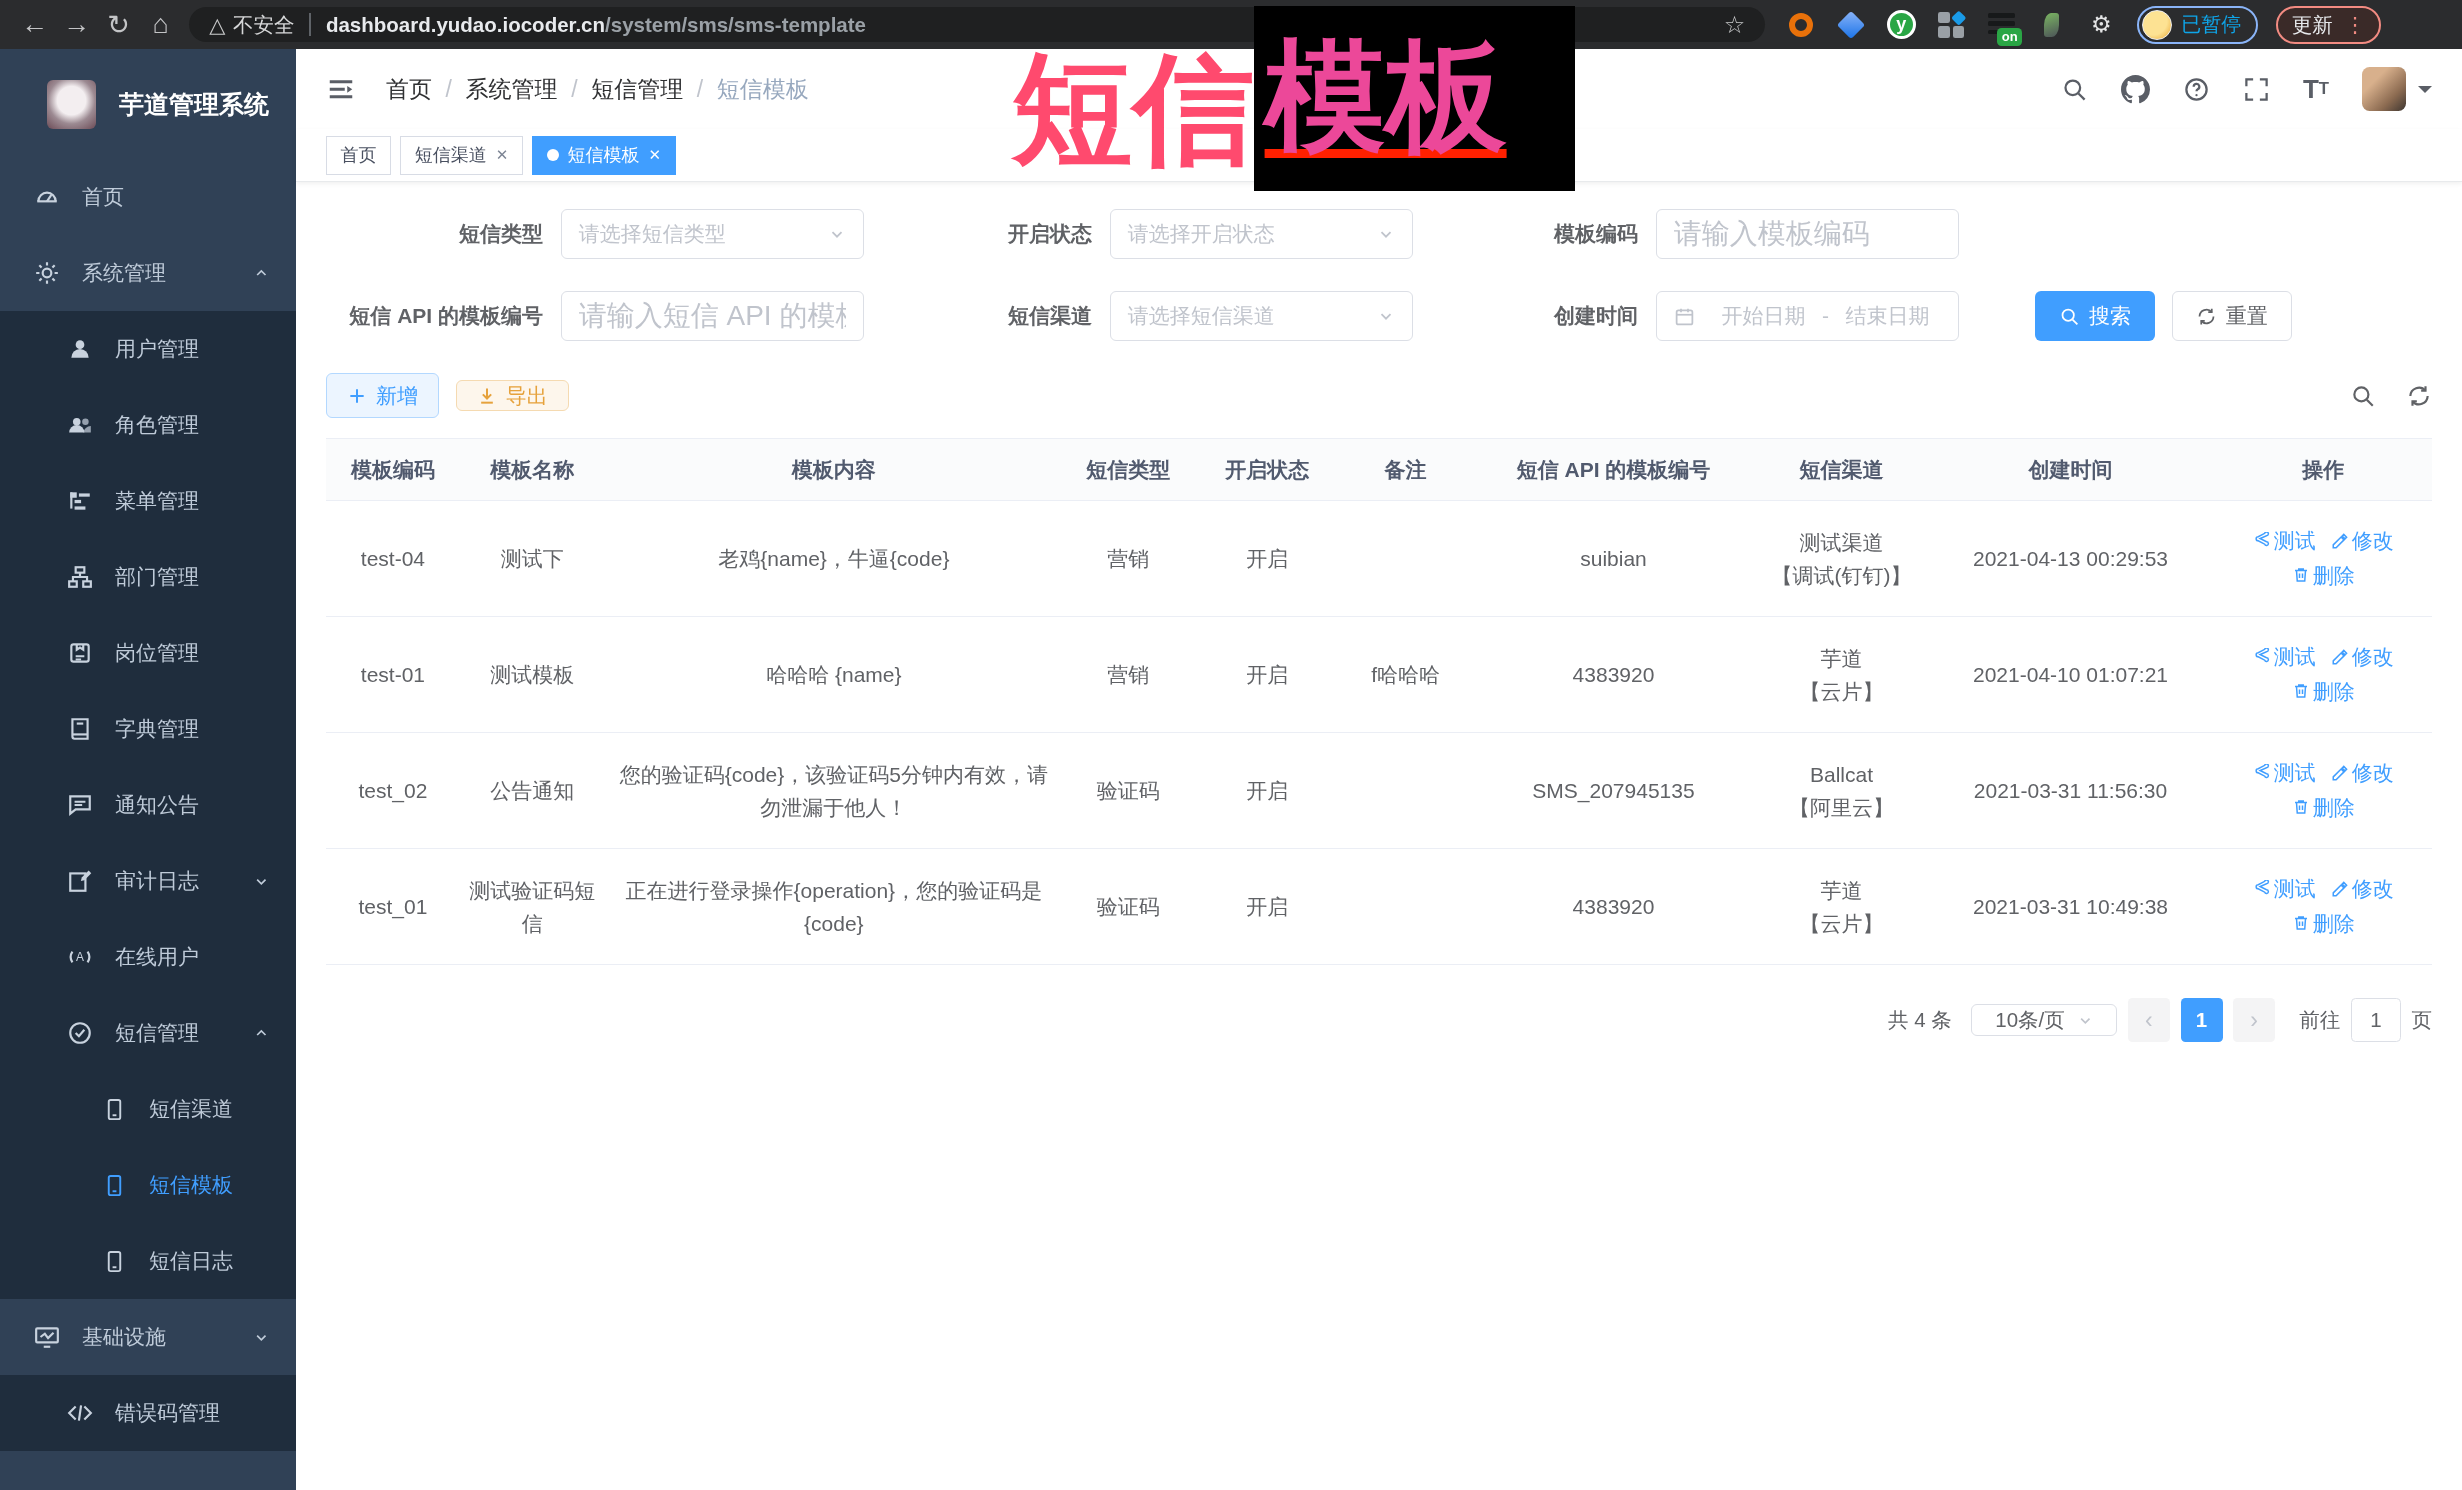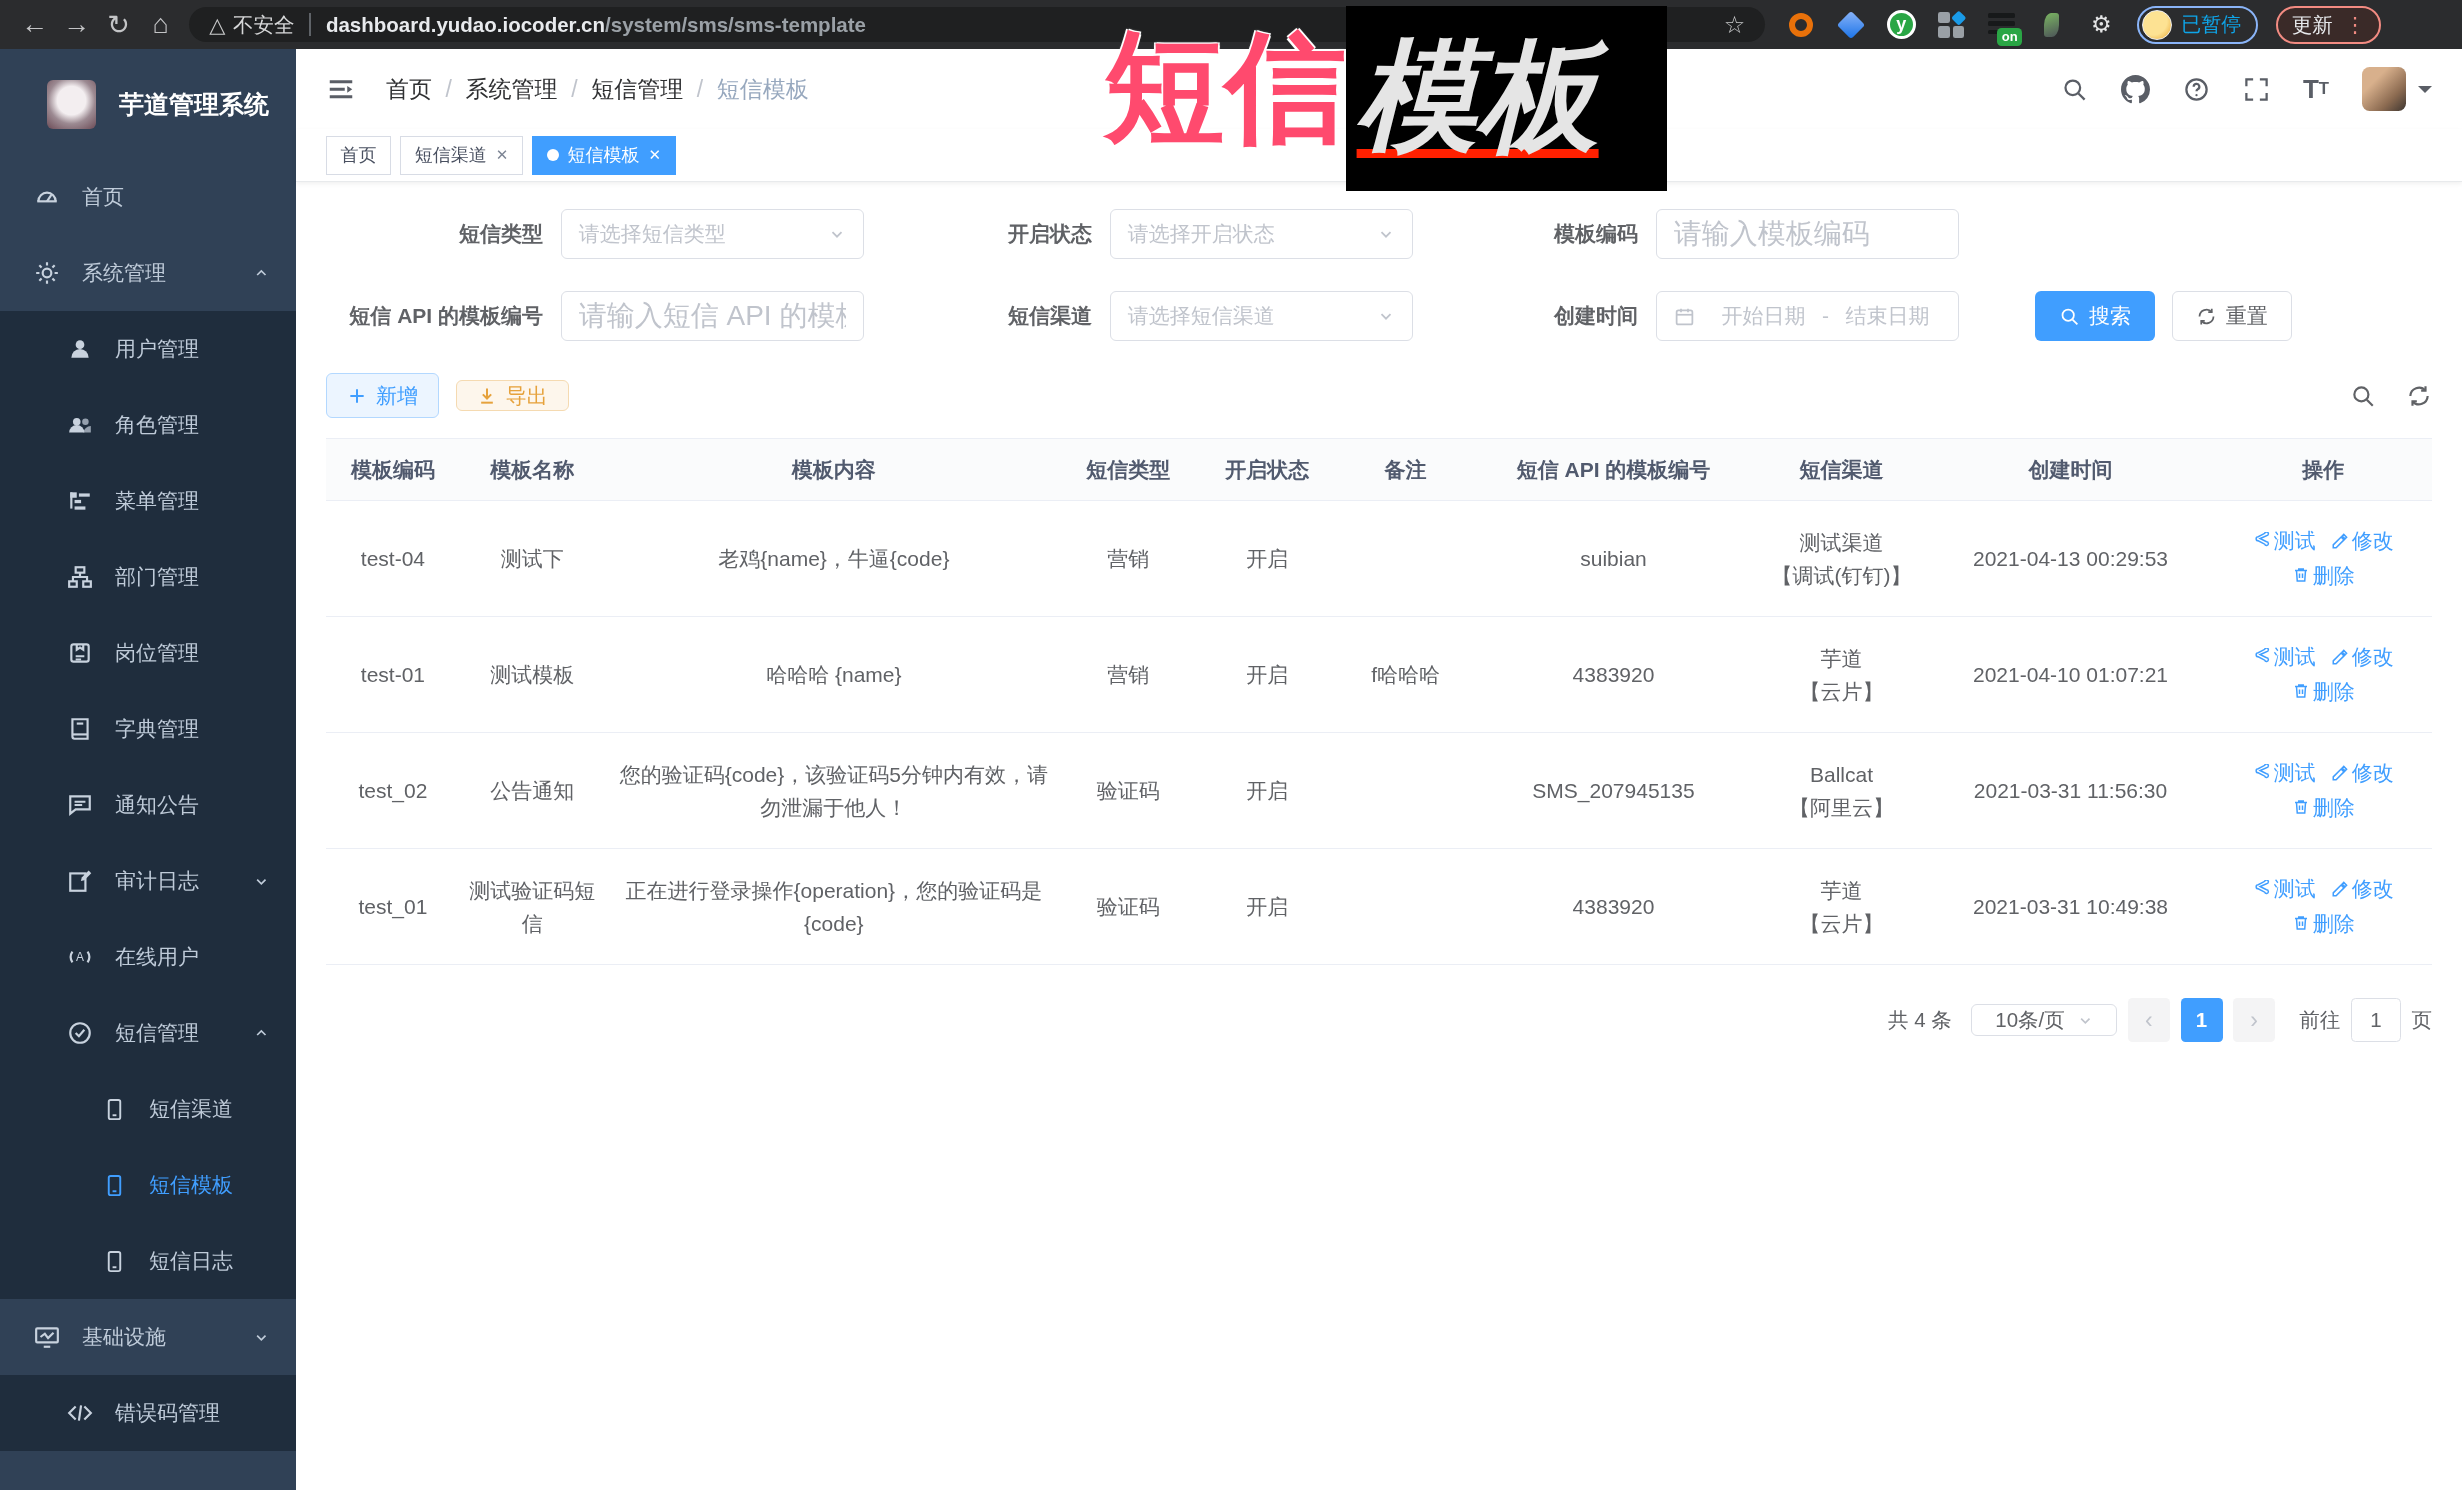--- a/index.html
+++ b/index.html
@@ -126,27 +126,27 @@
   .pg-size .sel-chev { margin-left:0; }
   .pg-btn { width:42px; height:44px; background:#f4f4f5; border-radius:4.5px; display:flex; align-items:center;
     justify-content:center; color:#c0c4cc; font-size:23px; cursor:pointer; }
   .pg-cur { width:42px; height:44px; background:#409eff; color:#fff; border-radius:4.5px; display:flex;
     align-items:center; justify-content:center; font-weight:bold; cursor:pointer; }
   .pg-goto { margin-left:13.6px; }
   .pg-input { width:50px; height:44px; border:1.5px solid #dcdfe6; border-radius:4.5px; text-align:center;
     font-size:20.5px; color:#606266; outline:none; font-family:inherit; }
 
   
-  .overlay { position:absolute; left:1104px; top:27px; z-index:50; display:flex; align-items:flex-start;
+  .overlay { position:absolute; left:1012px; top:27px; z-index:50; display:flex; align-items:center;
     font-weight:bold; pointer-events:none; }
   .ov-pink { color:#ff4a6e; font-size:121px; line-height:121px;
     text-shadow:0 0 3px #fff,1.5px 1.5px 0 #fff,-1.5px -1.5px 0 #fff,1.5px -1.5px 0 #fff,-1.5px 1.5px 0 #fff; }
-  .ov-red { display:inline-block; background:#000; color:#e5e5e5; font-size:121px; line-height:114px;
+  .ov-red { display:inline-block; background:#000; color:#ec4899; font-size:121px; line-height:114px;
     margin-top:-21px; padding:33px 68px 38px 10.6px; text-decoration:underline;
-    text-decoration-color:#ff2000; text-decoration-thickness:9px; text-underline-offset:10.6px;font-style:italic; }
+    text-decoration-color:#ff2000; text-decoration-thickness:9px; text-underline-offset:10.6px; }
   svg { display:block; }
 </style>
 </head>
 <body>
 
 <div class="browser-bar">
   <span class="nav-ic">←</span>
   <span class="nav-ic">→</span>
   <span class="nav-ic">↻</span>
   <span class="nav-ic">⌂</span>

